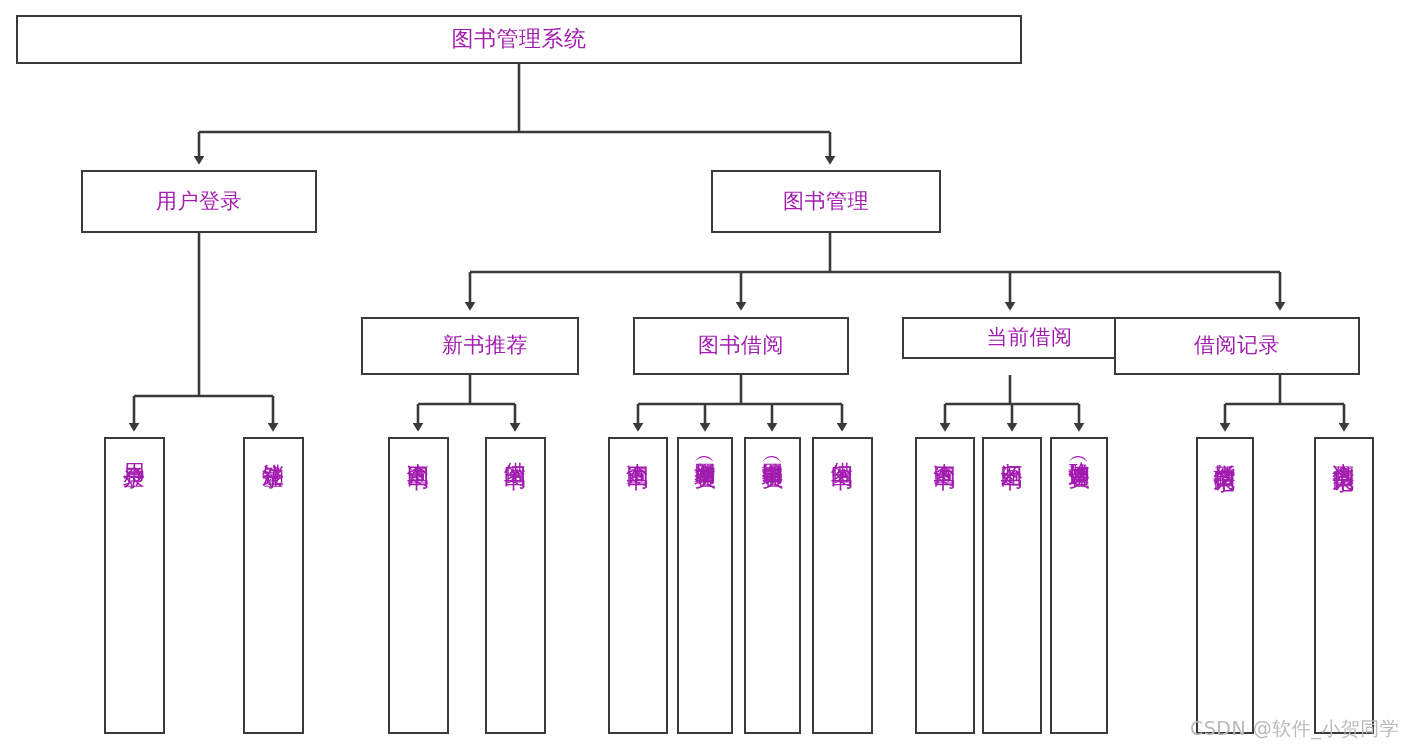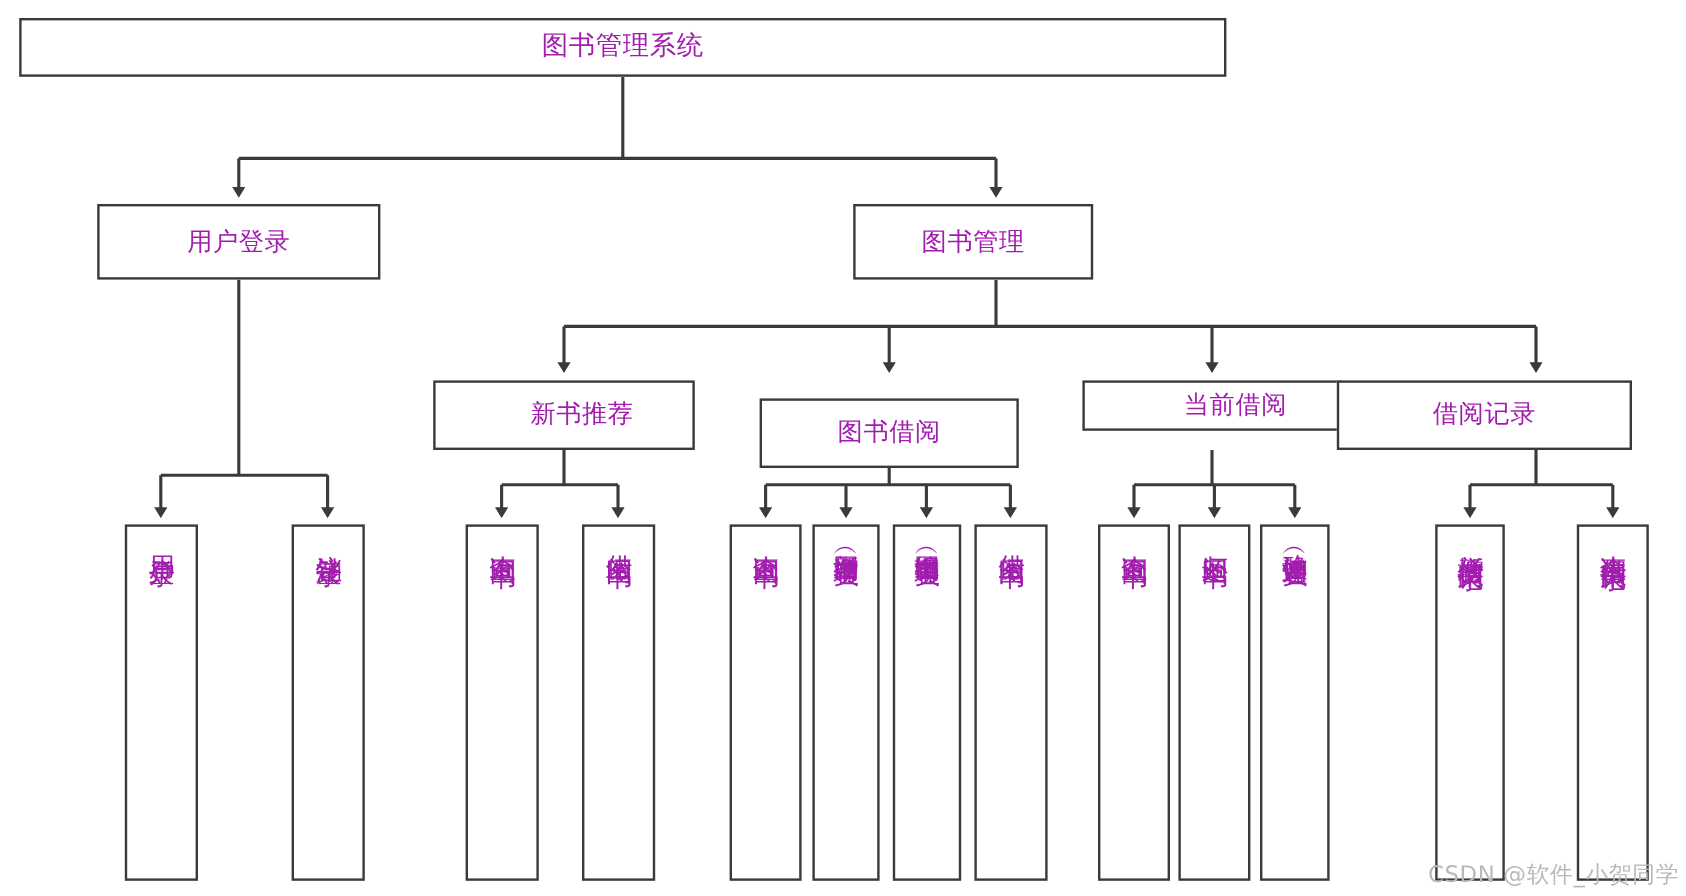--- a/index.html
+++ b/index.html
@@ -134,28 +134,28 @@
     </g>
   </svg>
 
   <div class="node h root" style="left:16px; top:15px; width:1006px; height:49px;">
     <span class="label">图书管理系统</span>
   </div>
 
   <div class="node h" style="left:81px; top:170px; width:236px; height:63px;">
     <span class="label">用户登录</span>
   </div>
-  <div class="node h" style="left:711px; top:170px; width:200px; height:63px;">
+  <div class="node h" style="left:711px; top:170px; width:230px; height:63px;">
     <span class="label">图书管理</span>
   </div>
 
   <div class="node h" style="left:361px; top:317px; width:218px; height:58px;padding-left:30px;">
     <span class="label">新书推荐</span>
   </div>
-  <div class="node h" style="left:633px; top:317px; width:216px; height:58px;margin-top:15px;">
+  <div class="node h" style="left:633px; top:317px; width:216px; height:58px;">
     <span class="label">图书借阅</span>
   </div>
   <div class="node h" style="left:902px; top:317px; width:217px; height:42px;padding-left:38px;">
     <span class="label">当前借阅</span>
   </div>
   <div class="node h" style="left:1114px; top:317px; width:246px; height:58px;">
     <span class="label">借阅记录</span>
   </div>
 
   <div class="node v" style="left:104px; top:437px; width:61px; height:297px;">

